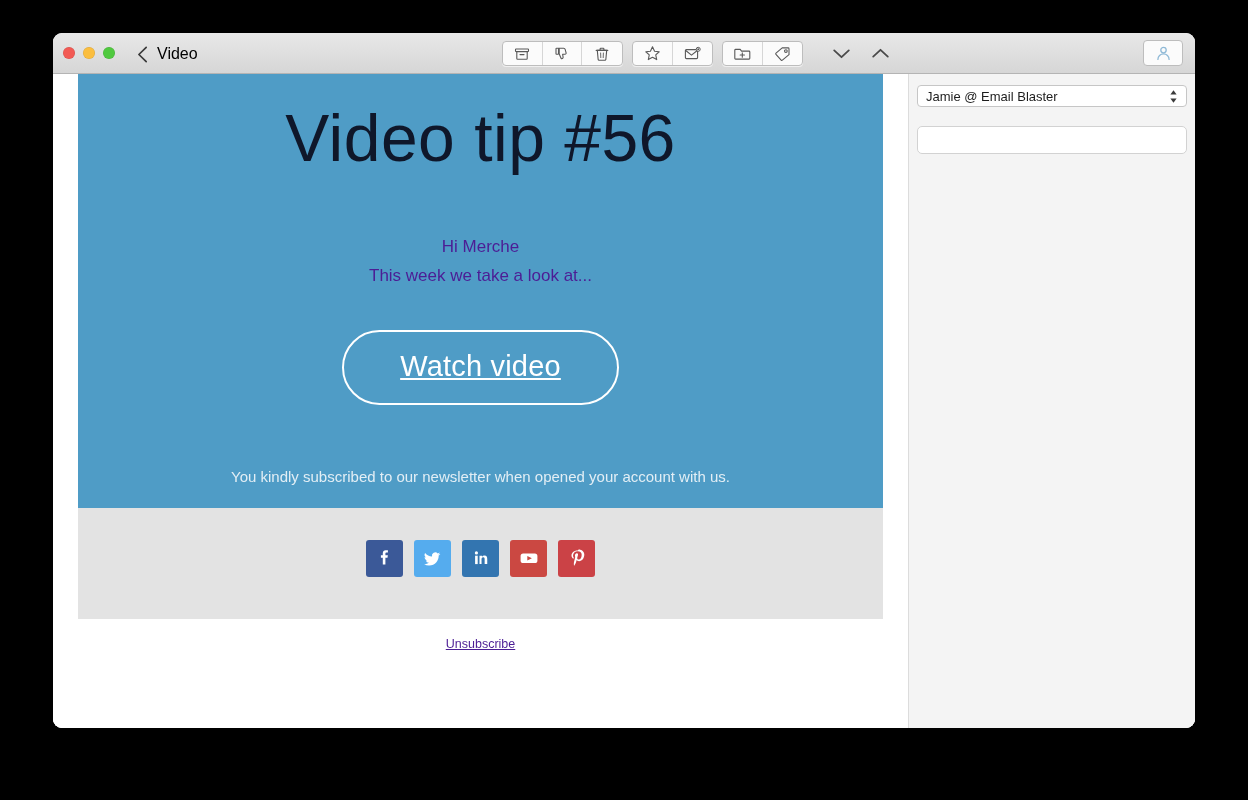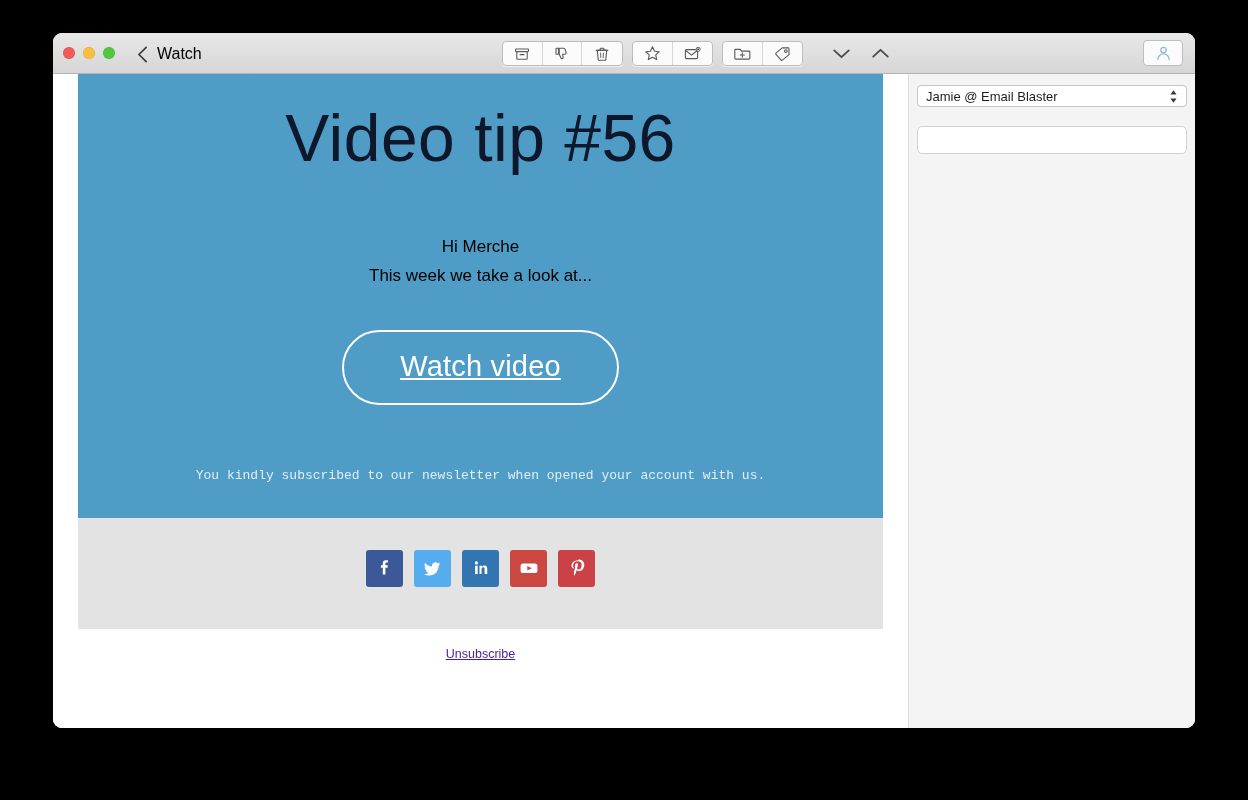--- a/index.html
+++ b/index.html
@@ -162,21 +162,21 @@
   #hero-title {
     color: #0f172a;
     font-size: 66px;
     font-weight: 300;
     line-height: 1.18;
     letter-spacing: 0.5px;
     margin: 0;
     padding-top: 8px;
   }
   .hero-line {
-    color: #000000;
+    color: #4c1d95;
     font-size: 17px;
     font-weight: 400;
     line-height: 29.5px;
     margin: 0;
   }
   #hero-greet { margin-top: 54px; }
 
   #watch-wrap {
     margin-top: 39px;
     display: flex;
@@ -195,24 +195,23 @@
     letter-spacing: 0.2px;
   }
 
   #permission {
     margin-top: 64px;
     padding-bottom: 20px;
     text-align: center;
   }
   .permission-line {
     color: #e2eef5;
-    font-size: 13px;
+    font-size: 15px;
     line-height: 1;
-    margin: 16px;
-    font-family: Liberation Mono, monospace;
+    margin: 4px;
   }
   #permission-line-2 { margin-top: 21px; }
 
   
   #social-band {
     background: #e3e3e3;
     padding: 32px 0 42px 0;
     text-align: center;
   }
   #social-row {
@@ -302,21 +301,21 @@
       <div class="traffic-lights">
         <span class="tl tl-close"></span>
         <span class="tl tl-min"></span>
         <span class="tl tl-max"></span>
       </div>
 
       <div id="back-group">
         <svg id="back-chevron" viewBox="0 0 11 17">
           <path d="M9.2 1.3 L1.9 8.5 L9.2 15.7" fill="none" stroke="#3a3a3a" stroke-width="1.7" stroke-linecap="round" stroke-linejoin="round"></path>
         </svg>
-        <span>Watch</span>
+        <span>Video</span>
       </div>
 
       <div class="tb-group" id="grp-a">
         <div class="tb-btn">
           <svg width="16" height="16" viewBox="0 0 16 16">
             <rect x="1.5" y="3" width="13" height="2.6" rx="0.6" fill="none" stroke="#595959" stroke-width="1.1"></rect>
             <path d="M2.8 5.8 V12.6 a0.7 0.7 0 0 0 0.7 0.7 H12.5 a0.7 0.7 0 0 0 0.7 -0.7 V5.8" fill="none" stroke="#595959" stroke-width="1.1"></path>
             <line x1="6" y1="8.6" x2="10" y2="8.6" stroke="#595959" stroke-width="1.1" stroke-linecap="round"></line>
           </svg>
         </div>

